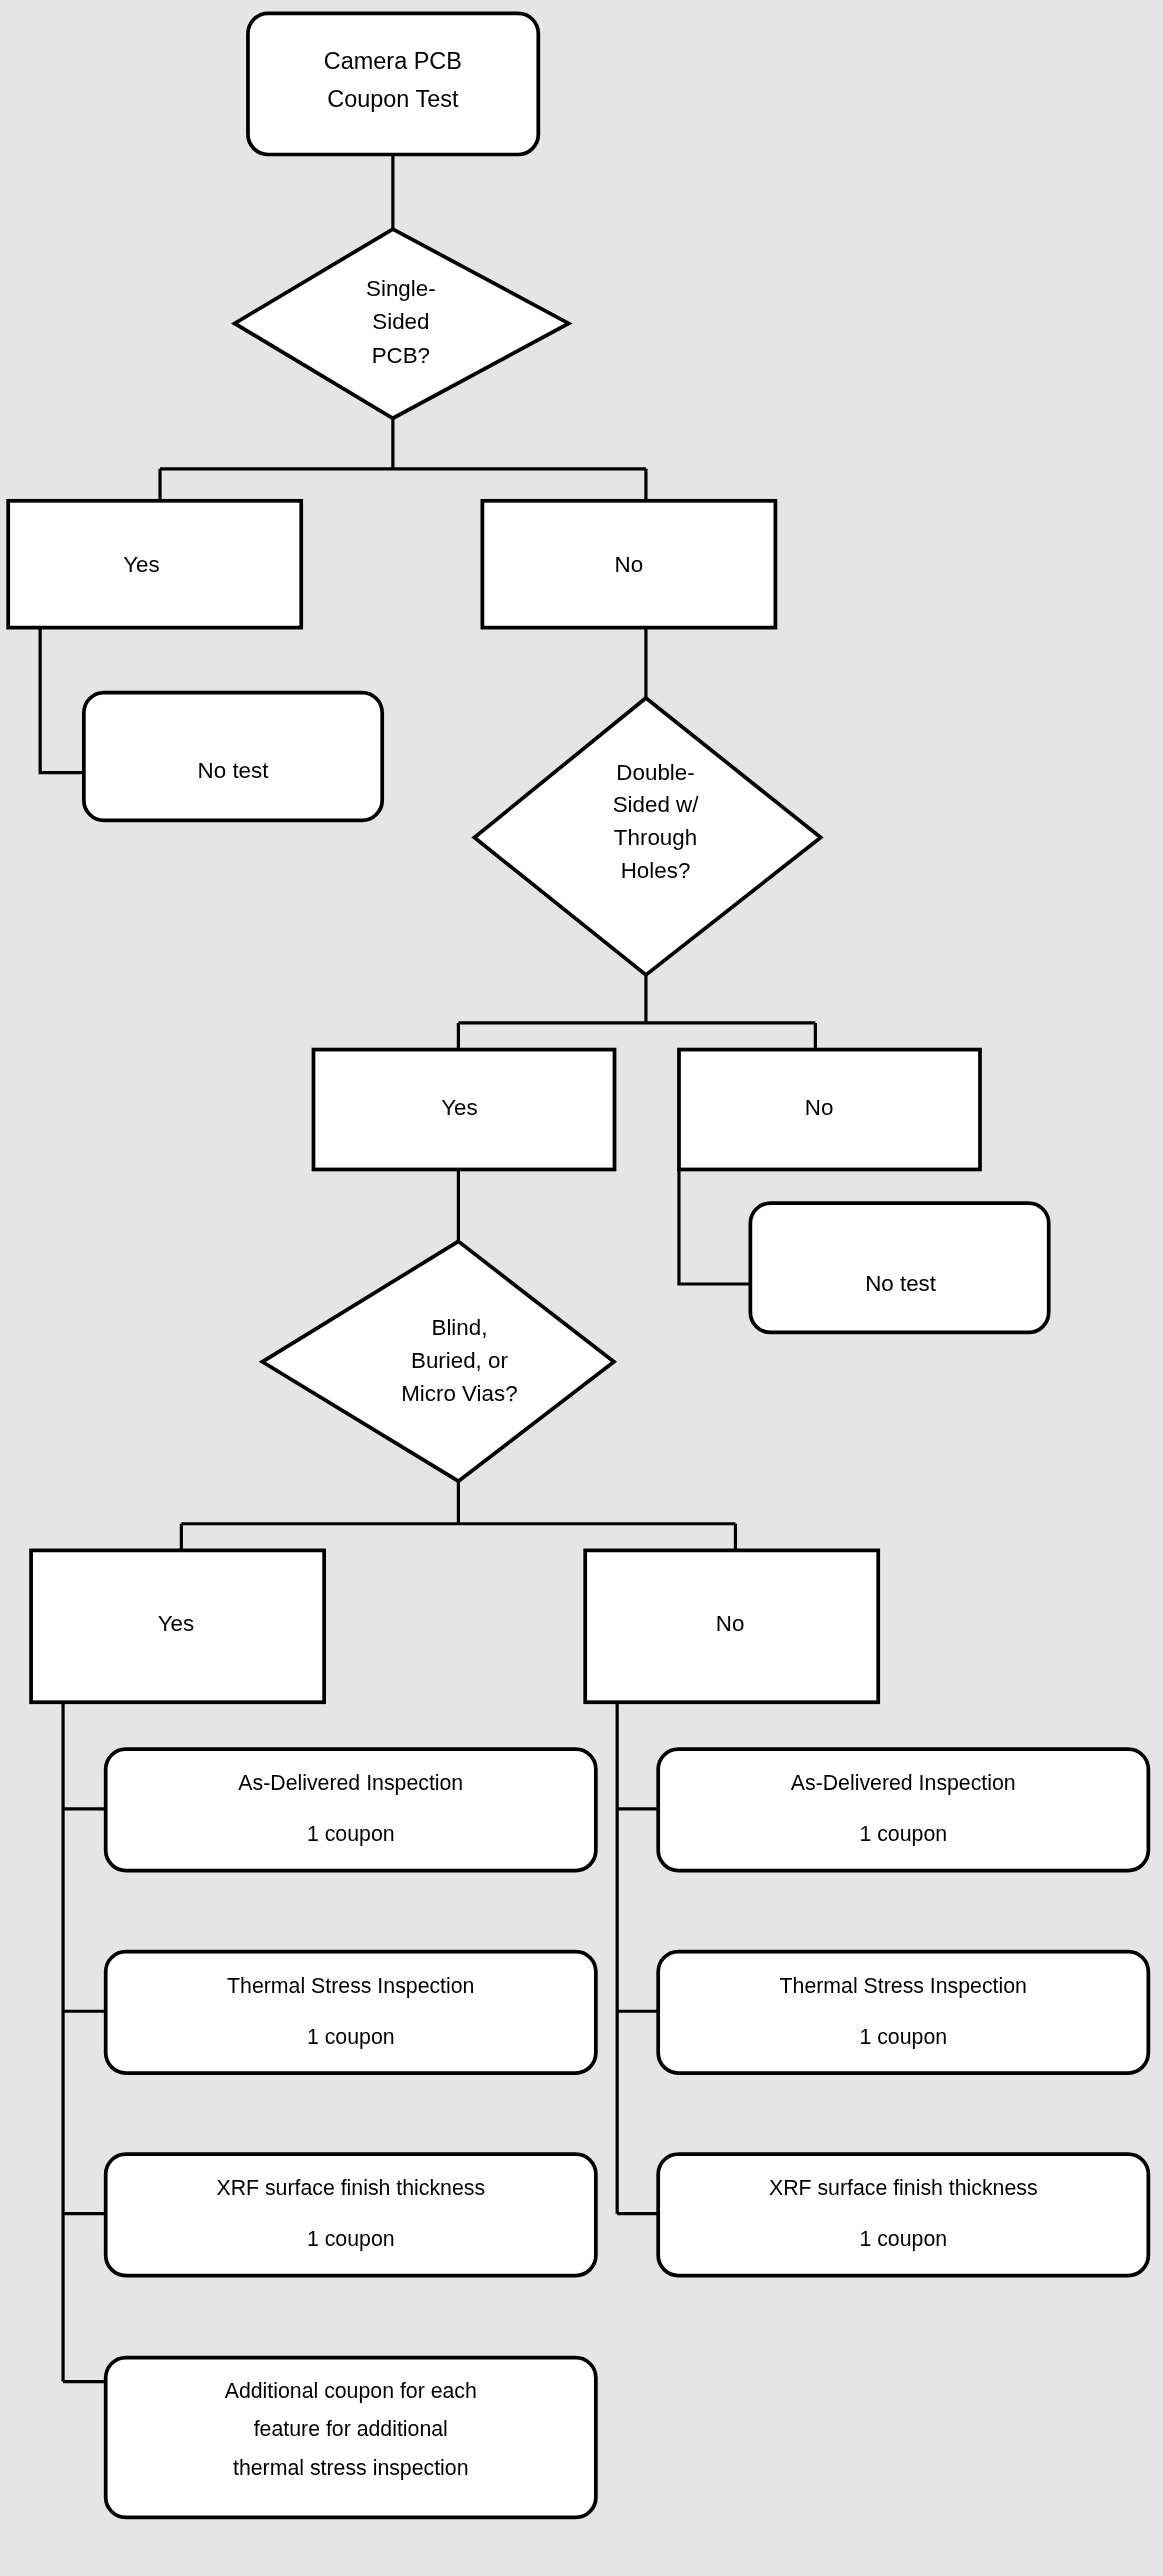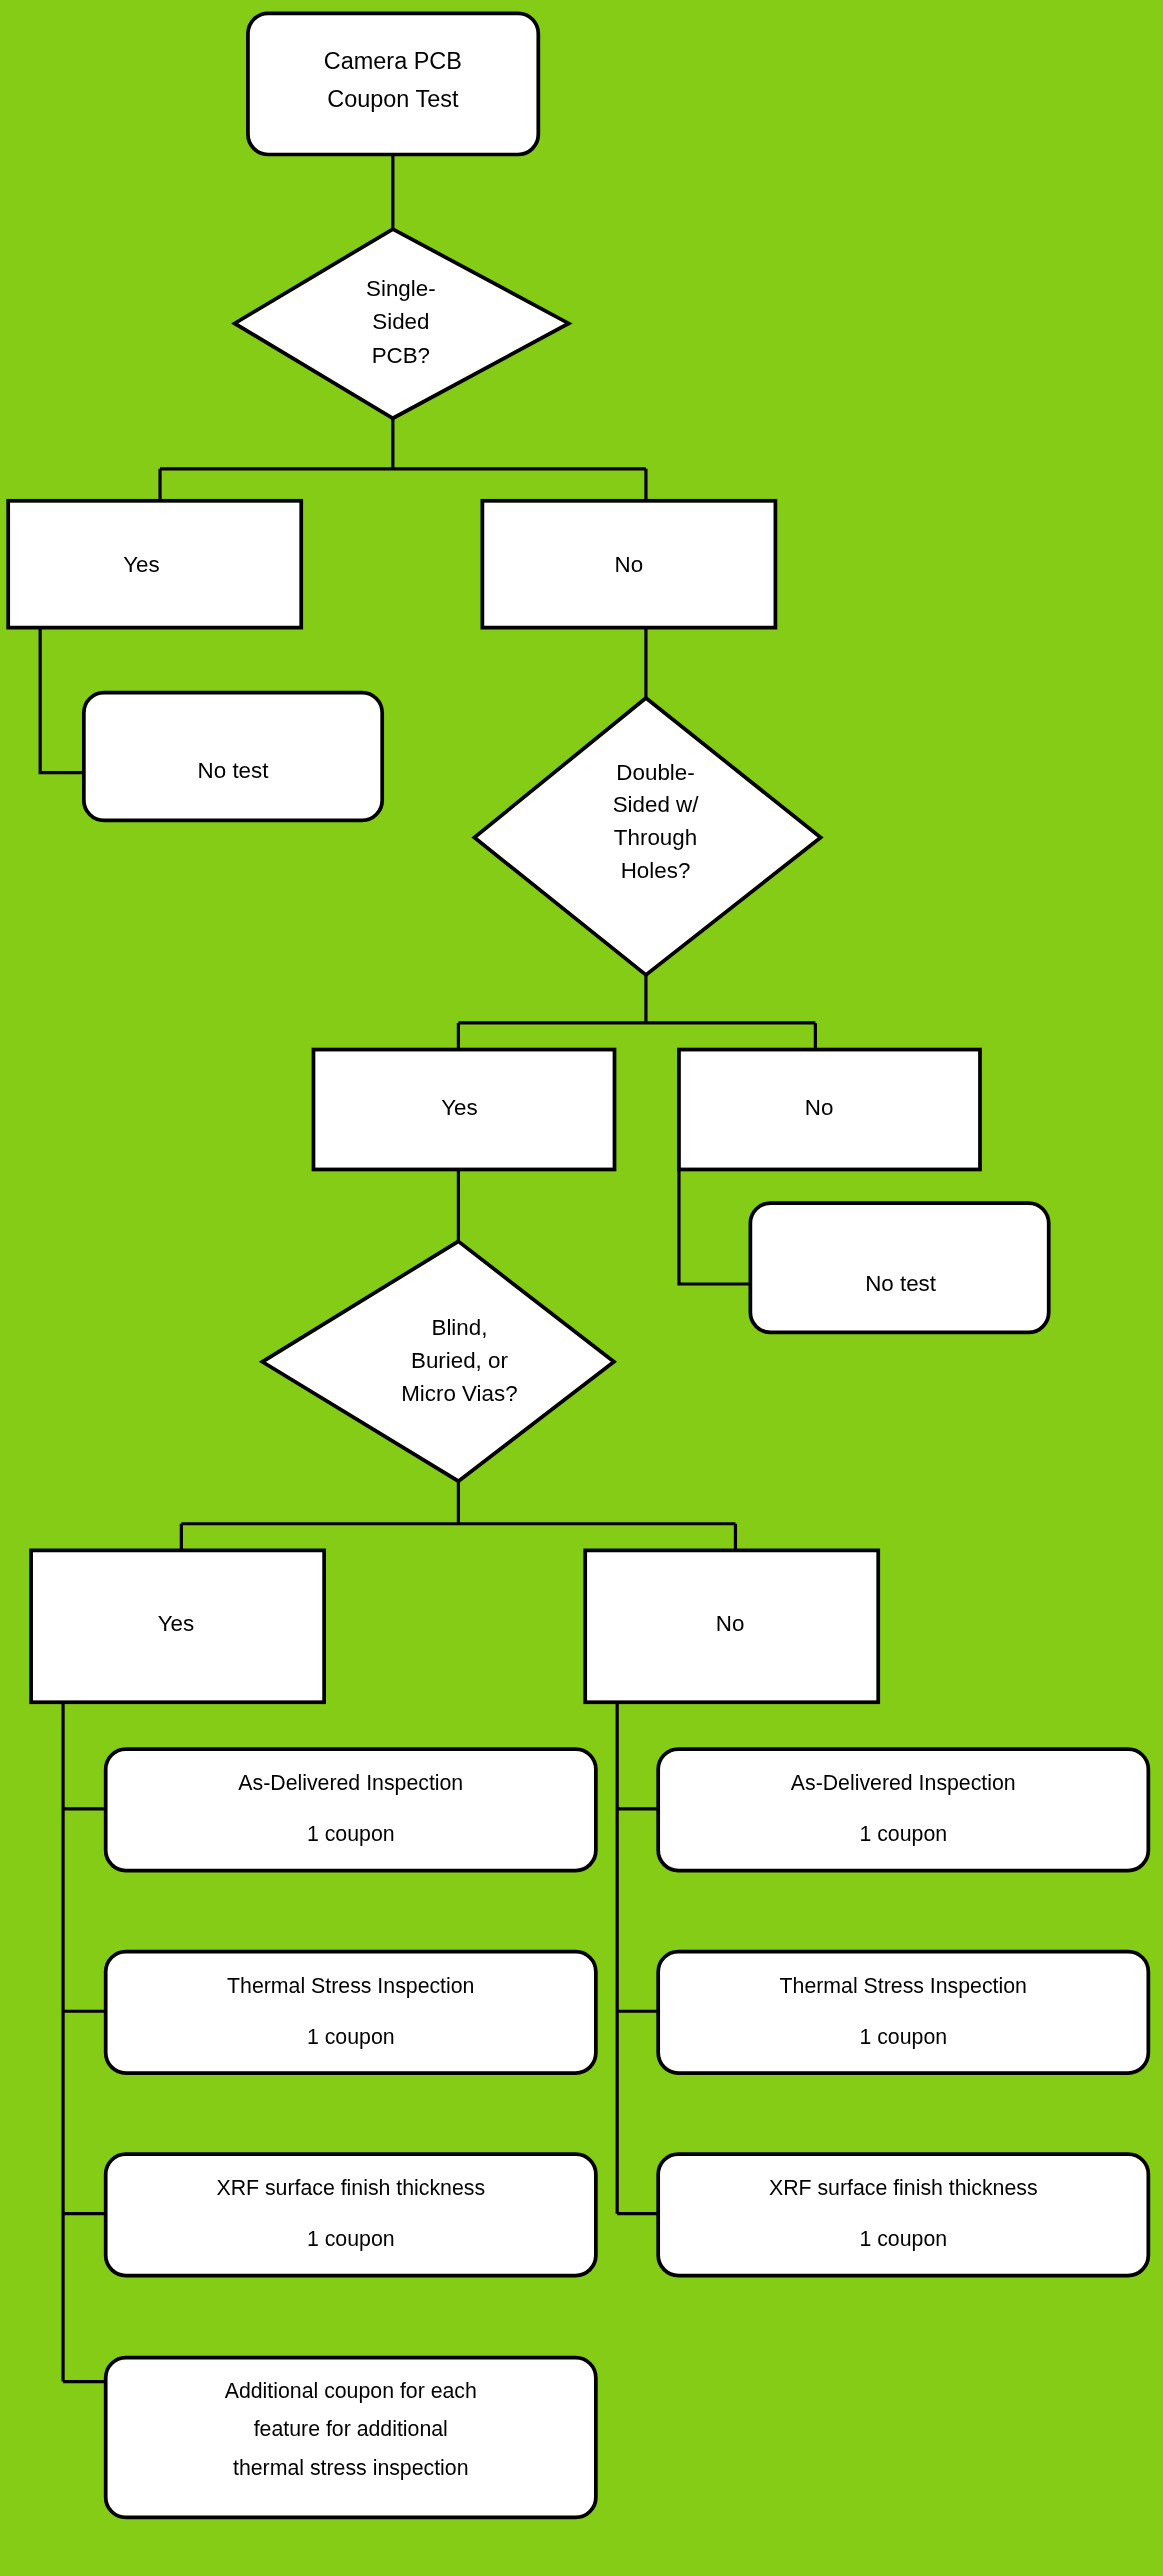--- a/index.html
+++ b/index.html
@@ -7,21 +7,21 @@
     padding: 0;
     background: #ffffff;
   }
   body {
     font-family: "Liberation Sans", sans-serif;
   }
   #flowchart-root {
     position: relative;
     width: 1164px;
     height: 2576px;
-    background: #84cc16;
+    background: #e5e5e5;
     overflow: hidden;
   }
   svg#flow-svg {
     position: absolute;
     left: 0;
     top: 0;
     width: 1164px;
     height: 2576px;
     display: block;
   }

